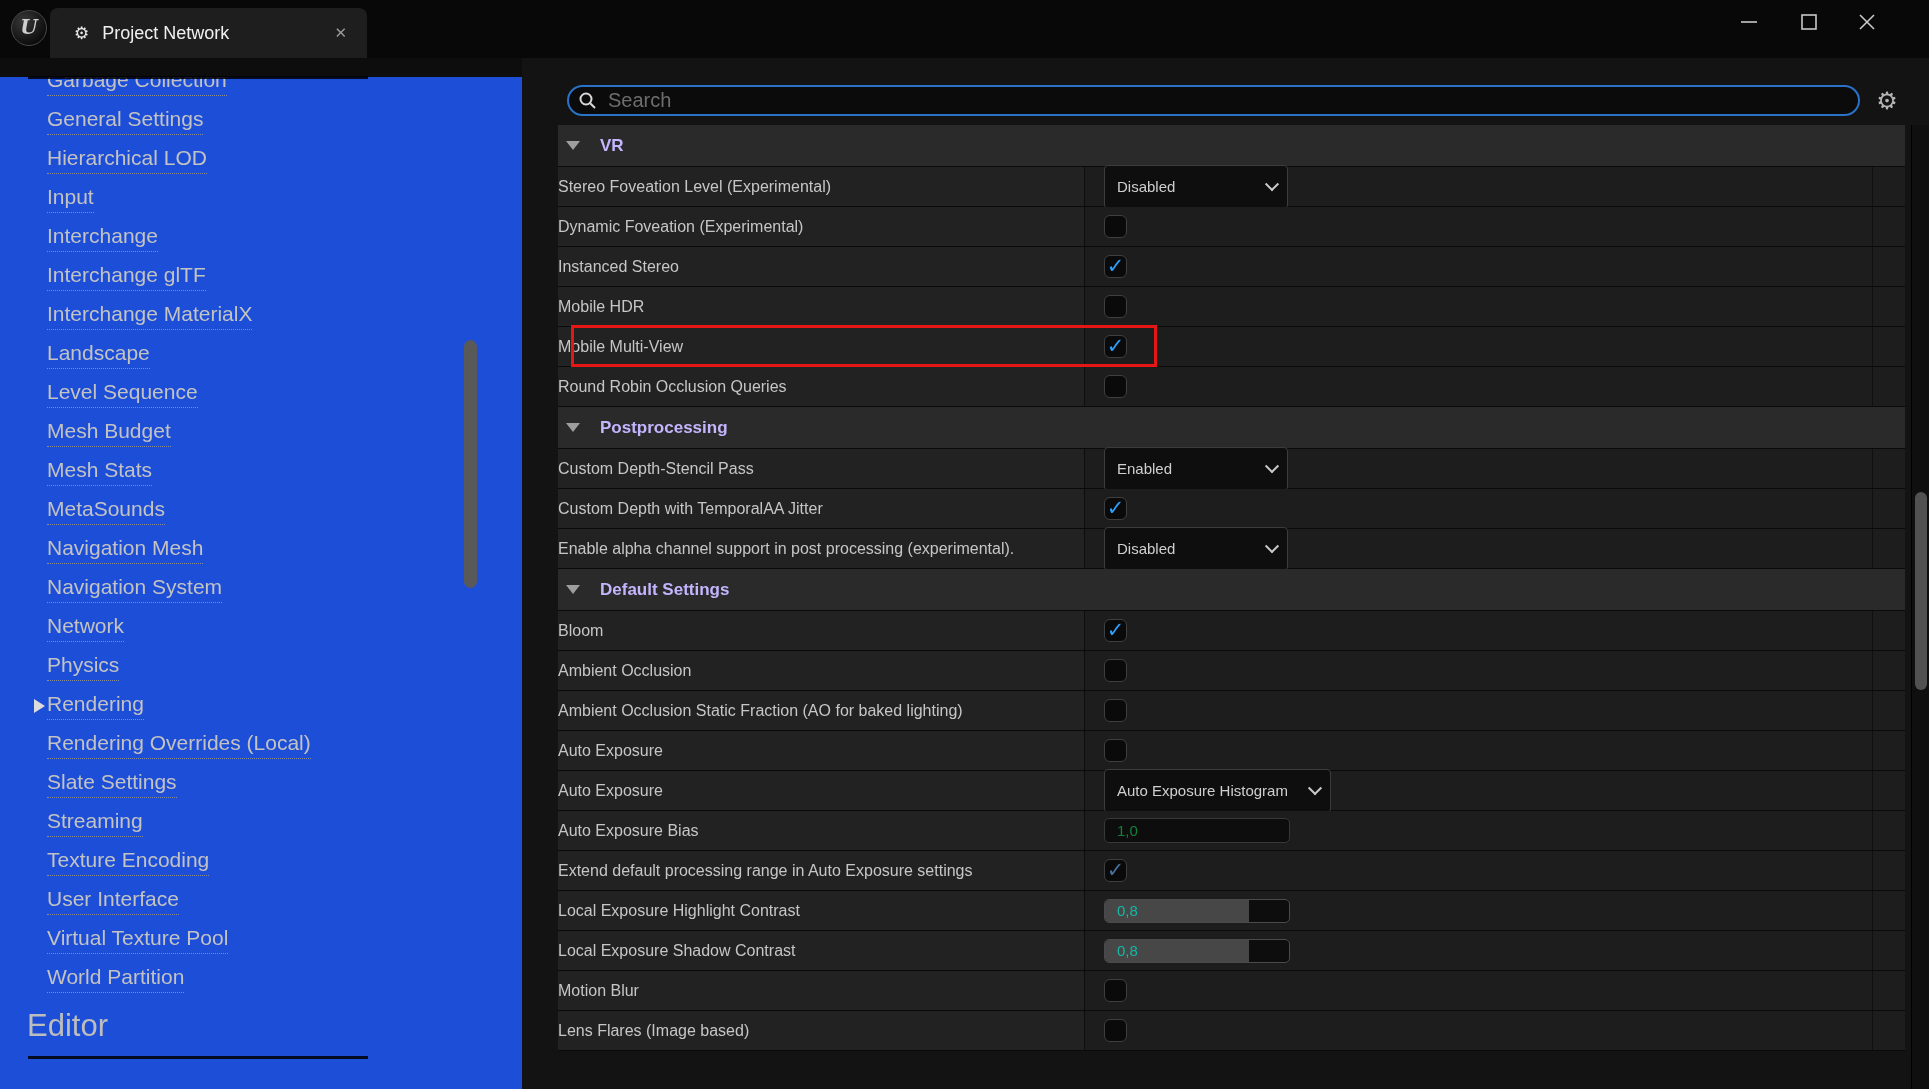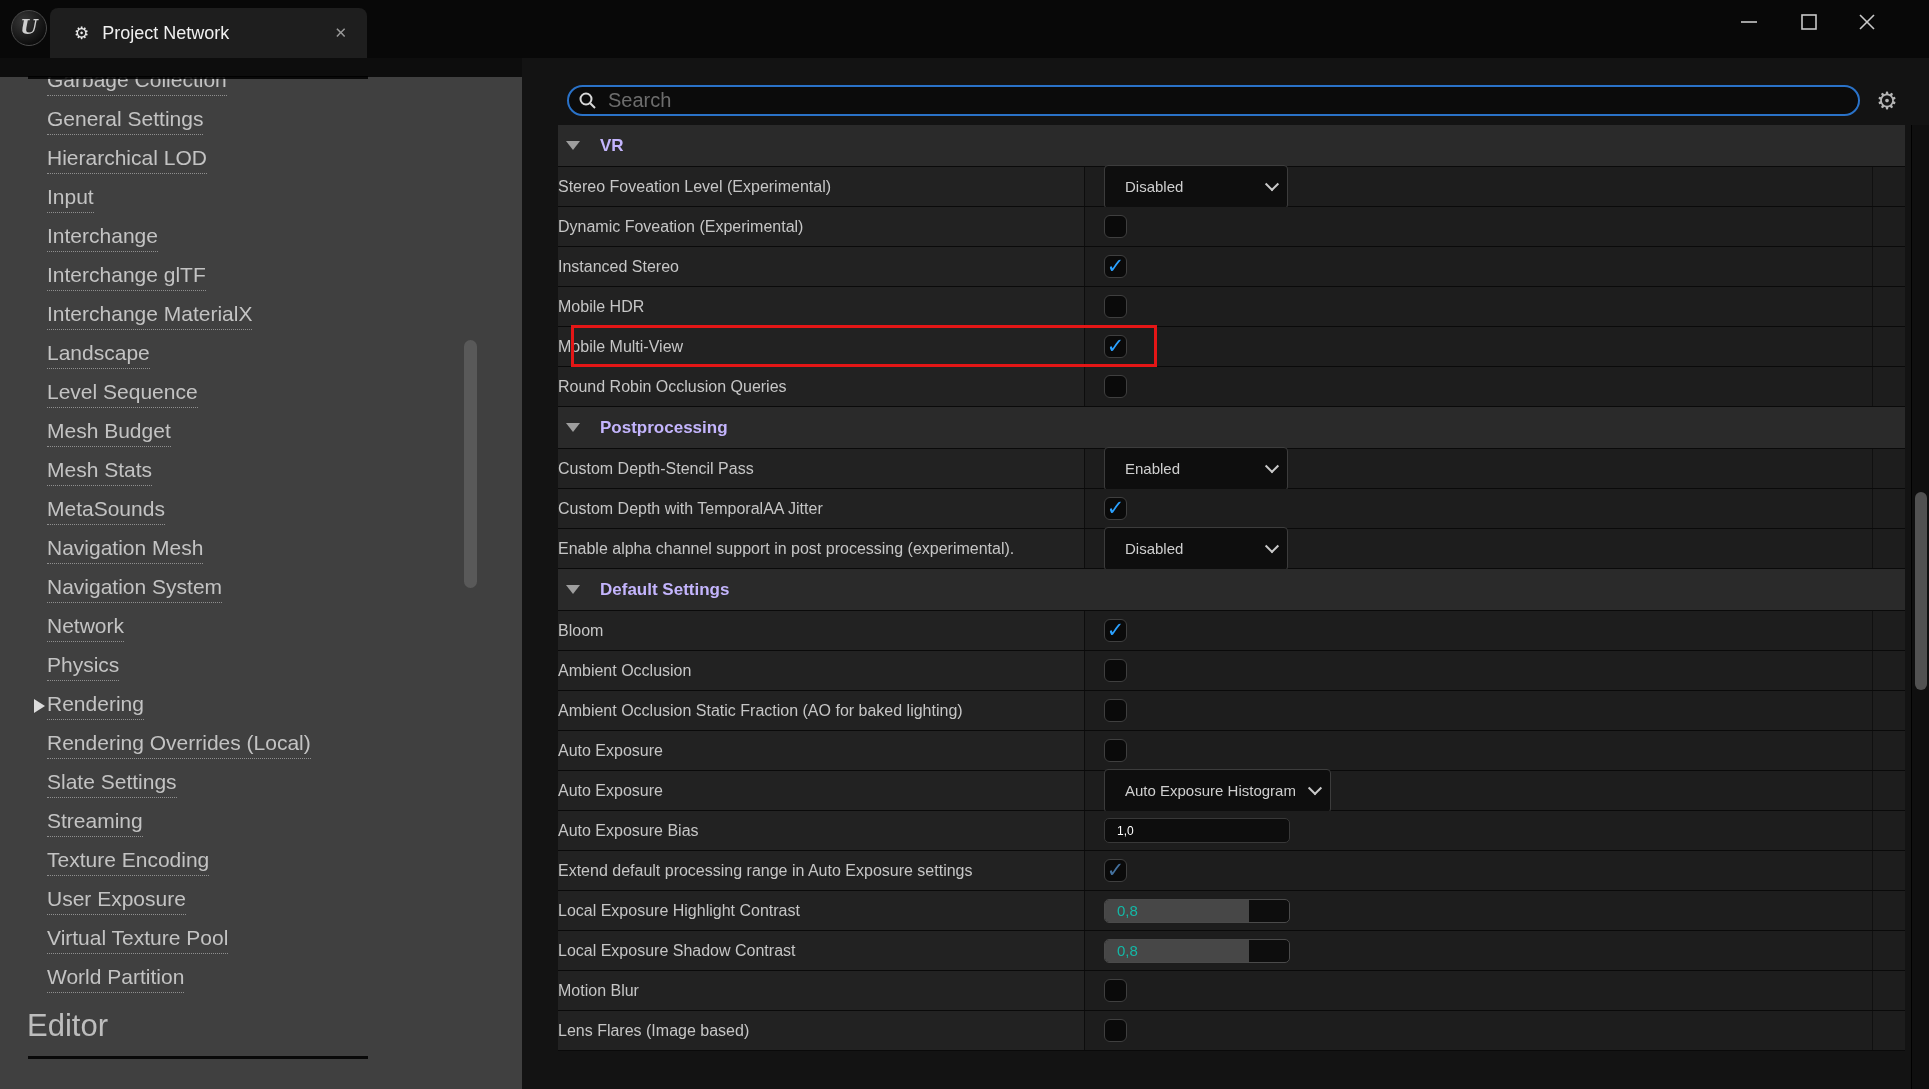--- a/index.html
+++ b/index.html
@@ -20,21 +20,21 @@
   .tab-icon{font-size:17px;color:#e9e9e9;margin-left:24px;line-height:1;}
   .tab-title{font-size:18px;color:#f0f0f0;margin-left:13px;}
   .tab-close{position:absolute;right:20px;top:50%;transform:translateY(-50%);
              font-size:15px;color:#999;cursor:pointer;}
   .win-btn{position:absolute;top:0;width:44px;height:44px;display:flex;align-items:center;
            justify-content:center;background:transparent;border:none;cursor:pointer;}
   .win-btn.min{left:1727px;} .win-btn.max{left:1787px;} .win-btn.cls{left:1845px;}
   .win-btn svg{stroke:#c9c9c9;stroke-width:1.6;fill:none;}
 
   
-  .sidebar{position:absolute;left:0;top:58px;width:522px;height:1031px;background:#404040;}
+  .sidebar{position:absolute;left:0;top:58px;width:522px;height:1031px;background:#1d4ed8;}
   .side-list{position:absolute;left:0;top:4px;width:460px;}
   .side-item{position:relative;height:39px;display:flex;align-items:center;
              padding-left:47px;cursor:pointer;}
   .side-item .arrow{position:absolute;left:34px;top:50%;transform:translateY(-50%);
                     width:0;height:0;border-top:7px solid transparent;border-bottom:7px solid transparent;
                     border-left:11px solid #dcdcdc;}
   .side-item .lbl{font-size:21px;color:#c3c3c3;border-bottom:1px dotted #8f8f8f;
                   padding-bottom:3px;white-space:nowrap;}
   .side-cover{position:absolute;left:0;top:0;width:522px;height:19px;background:#0d0d0d;z-index:3;}
   .side-topline{position:absolute;left:28px;top:18px;width:340px;height:3px;
@@ -73,29 +73,29 @@
               display:flex;align-items:center;font-size:16px;color:#c6c6c6;
               white-space:nowrap;overflow:hidden;}
   .cell-value{flex:1;display:flex;align-items:center;padding-left:19px;}
 
   .cb{width:23px;height:23px;box-sizing:border-box;border:1px solid #3f3f3f;border-radius:6px;
       background:#0a0a0a;display:flex;align-items:center;justify-content:center;cursor:pointer;}
   .cb .chk{font-size:21px;font-weight:700;color:#2ba1ff;line-height:1;margin-top:-2px;}
   .cb.muted .chk{color:#44719e;}
 
   .dd{height:44px;width:184px;box-sizing:border-box;border:1px solid #3c3c3c;border-radius:4px;
-      background:#0e0e0e;display:flex;align-items:center;padding:0 10px 0 20px;cursor:pointer;}
+      background:#0e0e0e;display:flex;align-items:center;padding:0 10px 0 12px;cursor:pointer;}
   .dd.wide{width:227px;}
   .dd .dd-text{font-size:15px;color:#cfcfcf;white-space:nowrap;}
   .dd .chev{margin-left:auto;width:8px;height:8px;border-right:2px solid #c9c9c9;
             border-bottom:2px solid #c9c9c9;transform:rotate(45deg) translate(-2px,-2px);}
 
   .tf{height:25px;width:186px;box-sizing:border-box;border:1px solid #383838;border-radius:5px;
       background:#0d0d0d;display:flex;align-items:center;padding-left:12px;cursor:text;}
-  .tf span{font-size:12px;color:#ffffff;}
+  .tf span{font-size:15px;color:#15803d;}
 
   .sl{position:relative;height:24px;width:186px;box-sizing:border-box;border:1px solid #4a4a4a;
       border-radius:5px;background:#0d0d0d;overflow:hidden;cursor:ew-resize;}
   .sl .fill{position:absolute;left:0;top:0;bottom:0;background:#474747;}
   .sl .sl-val{position:absolute;left:12px;top:0;line-height:22px;font-size:15px;color:#14b8a6;z-index:2;}
 
   .redbox{position:absolute;left:13px;top:-2px;width:586px;height:42px;box-sizing:border-box;
           border:3px solid #e41616;z-index:6;pointer-events:none;}
 
   .main-scrollbar{position:absolute;left:1389px;top:67px;width:18px;height:964px;
@@ -195,21 +195,21 @@
         <div class="side-item">
           <span class="lbl">Slate Settings</span>
         </div>
         <div class="side-item">
           <span class="lbl">Streaming</span>
         </div>
         <div class="side-item">
           <span class="lbl">Texture Encoding</span>
         </div>
         <div class="side-item">
-          <span class="lbl">User Exposure</span>
+          <span class="lbl">User Interface</span>
         </div>
         <div class="side-item">
           <span class="lbl">Virtual Texture Pool</span>
         </div>
         <div class="side-item">
           <span class="lbl">World Partition</span>
         </div>
       </div>
     <div class="side-cover"></div>
     <div class="side-topline"></div>

